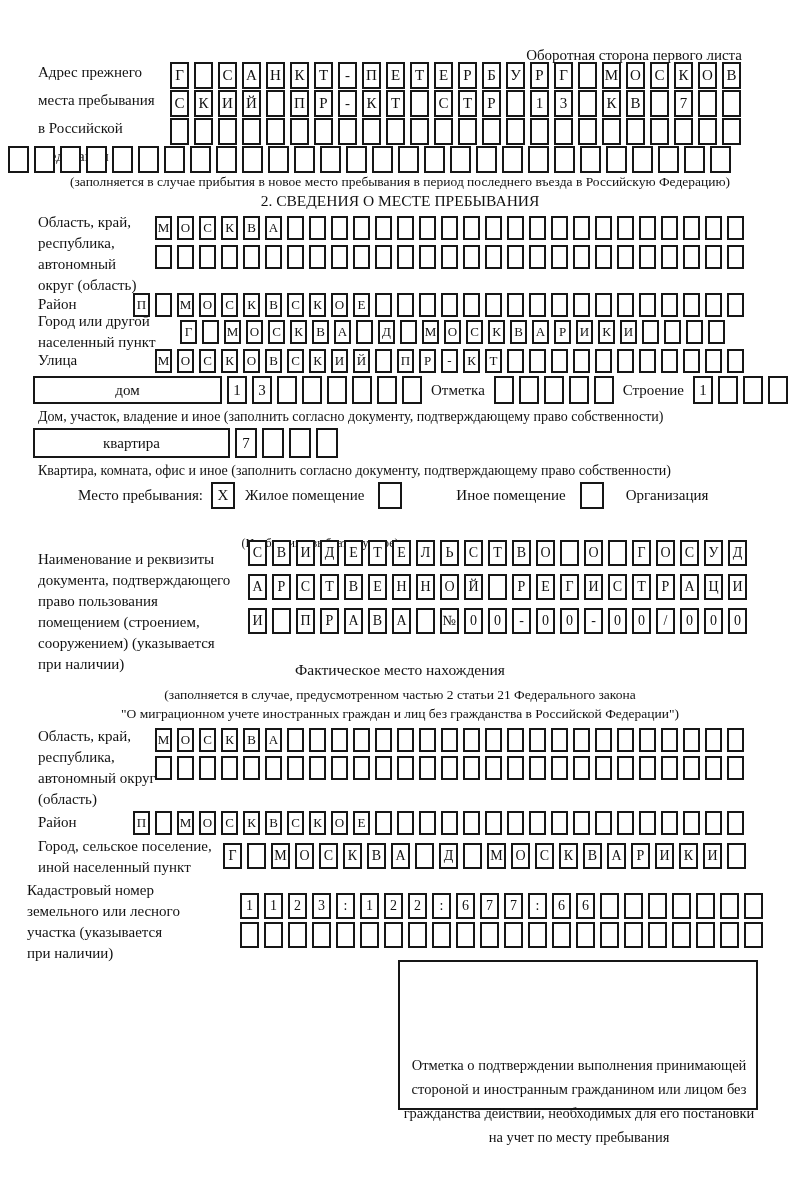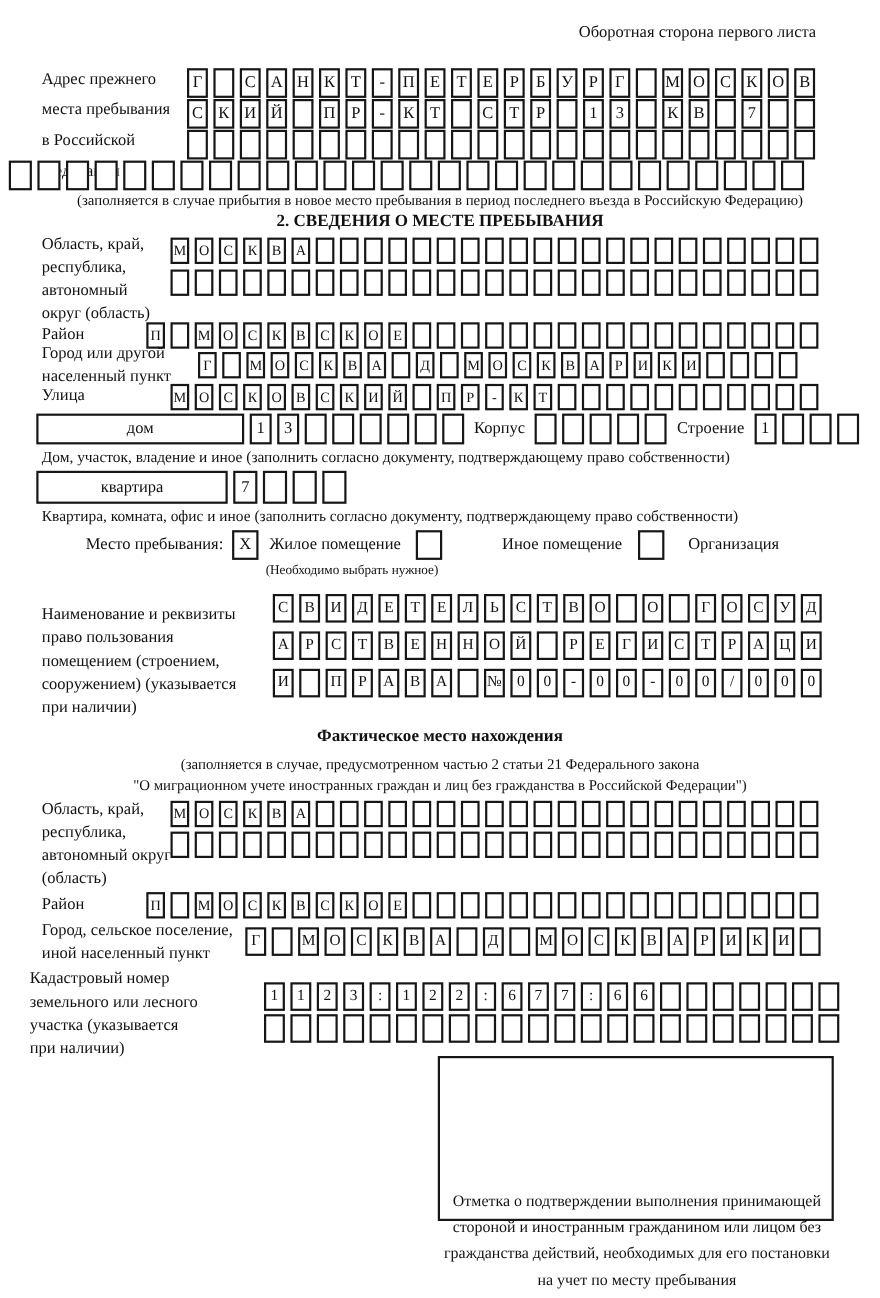--- a/index.html
+++ b/index.html
@@ -1,41 +1,41 @@
 <!DOCTYPE html>
 <html><head>
 <meta charset="utf-8">
 <style>
   html,body{margin:0;padding:0;}
   body{
     width:800px;height:1180px;position:relative;background:#ffffff;color:#111;
     font-family:"Liberation Serif","DejaVu Serif",serif;overflow:hidden;
   }
-  .abs{position:absolute;}
+  .abs{position:absolute;margin-top:25px;}
   .lbl{position:absolute;font-size:15px;line-height:21px;white-space:nowrap;}
   .lbl-wide{line-height:28px;}
   .boxrow{position:absolute;display:flex;gap:5px;}
   .cell{
     box-sizing:border-box;border:2px solid #161616;background:#fff;
     display:flex;align-items:center;justify-content:center;flex:0 0 auto;
   }
   .cells-24 .cell{width:19px;height:27px;font-size:15px;}
   .cells-28 .cell{width:21px;height:27px;font-size:15px;}
   .cells-s  .cell{width:17px;height:24px;font-size:13px;}
   .cells-d  .cell{width:19px;height:26px;font-size:14px;}
   .cells-h  .cell{width:20px;height:28px;font-size:15px;}
   .cells-a  .cell{width:22px;height:30px;font-size:15px;}
   .bigbox{
     box-sizing:border-box;border:2px solid #161616;display:flex;align-items:center;
     justify-content:center;font-size:15px;flex:0 0 auto;background:#fff;
   }
   .inline-lbl{font-size:15px;margin:0 4px;white-space:nowrap;align-self:center;}
   .note-c{position:absolute;left:0;width:800px;text-align:center;font-size:13.5px;line-height:19px;}
   .note-l{position:absolute;left:38px;font-size:14px;white-space:nowrap;}
-  .title-c{position:absolute;left:0;width:800px;text-align:center;font-weight:bold;font-size:15.5px;}
+  .title-c{position:absolute;left:0;width:800px;text-align:center;font-weight:normal;font-size:15.5px;}
   .flexrow{position:absolute;display:flex;gap:5px;align-items:center;}
   .chk{
     box-sizing:border-box;width:24px;height:27px;border:2px solid #161616;display:flex;
     align-items:center;justify-content:center;font-size:15px;flex:0 0 auto;background:#fff;
   }
   .stay-lbl{font-size:15px;white-space:nowrap;margin-left:40px;}
   .stamp{position:absolute;box-sizing:border-box;border:2px solid #161616;background:#fff;}
   .caption{position:absolute;text-align:center;font-size:14.5px;line-height:24px;}
 </style>
 </head>
@@ -326,40 +326,40 @@
   <div style="display:flex;gap:5px;">
       <span class="cell">1</span>
       <span class="cell">3</span>
       <span class="cell"></span>
       <span class="cell"></span>
       <span class="cell"></span>
       <span class="cell"></span>
       <span class="cell"></span>
       <span class="cell"></span>
     </div>
-  <span class="inline-lbl">Корпус</span>
+  <span class="inline-lbl">Отметка</span>
   <div style="display:flex;gap:5px;">
       <span class="cell"></span>
       <span class="cell"></span>
       <span class="cell"></span>
       <span class="cell"></span>
       <span class="cell"></span>
     </div>
   <span class="inline-lbl">Строение</span>
   <div style="display:flex;gap:5px;">
       <span class="cell">1</span>
       <span class="cell"></span>
       <span class="cell"></span>
       <span class="cell"></span>
     </div>
 </div>
 <div class="note-l" style="top:409px;">Дом, участок, владение и иное (заполнить согласно документу, подтверждающему право собственности)</div>
 
 <div class="flexrow cells-a" style="left:33px;top:428px;">
-  <div class="bigbox" style="width:174px;height:30px;">квартира</div>
+  <div class="bigbox" style="width:197px;height:30px;">квартира</div>
   <div style="display:flex;gap:5px;">
       <span class="cell">7</span>
       <span class="cell"></span>
       <span class="cell"></span>
       <span class="cell"></span>
     </div>
 </div>
 <div class="note-l" style="top:463px;">Квартира, комната, офис и иное (заполнить согласно документу, подтверждающему право собственности)</div>
 
 <div class="flexrow" style="left:38px;top:482px;gap:14px;">
@@ -368,20 +368,21 @@
   <span class="stay-lbl" style="margin-left:-4px;">Жилое помещение</span>
   <span class="chk"></span>
   <span class="stay-lbl">Иное помещение</span>
   <span class="chk"></span>
   <span class="stay-lbl" style="margin-left:8px;text-align:right;">Организация</span>
 </div>
 <div class="abs" style="left:120px;top:511px;width:400px;text-align:center;font-size:12px;">(Необходимо выбрать нужное)</div>
 
 <div class="lbl" style="left:38px;top:505px;margin-top:44px;">
     <div>Наименование и реквизиты</div>
+    <div>документа, подтверждающего</div>
     <div>право пользования</div>
     <div>помещением (строением,</div>
     <div>сооружением) (указывается</div>
     <div>при наличии)</div>
   </div>
 <div class="boxrow cells-d" style="left:248px;top:540px;">
     <span class="cell">С</span>
     <span class="cell">В</span>
     <span class="cell">И</span>
     <span class="cell">Д</span>
@@ -629,18 +630,18 @@
     <span class="cell"></span>
     <span class="cell"></span>
     <span class="cell"></span>
     <span class="cell"></span>
     <span class="cell"></span>
     <span class="cell"></span>
     <span class="cell"></span>
   </div>
 
 <div class="stamp" style="left:398px;top:960px;width:360px;height:150px;"></div>
-<div class="caption" style="left:385px;top:1080px;width:388px;">
+<div class="caption" style="left:385px;top:1053px;width:388px;">
     <div>Отметка о подтверждении выполнения принимающей</div>
     <div>стороной и иностранным гражданином или лицом без</div>
     <div>гражданства действий, необходимых для его постановки</div>
     <div>на учет по месту пребывания</div>
   </div>
 
 </body></html>

